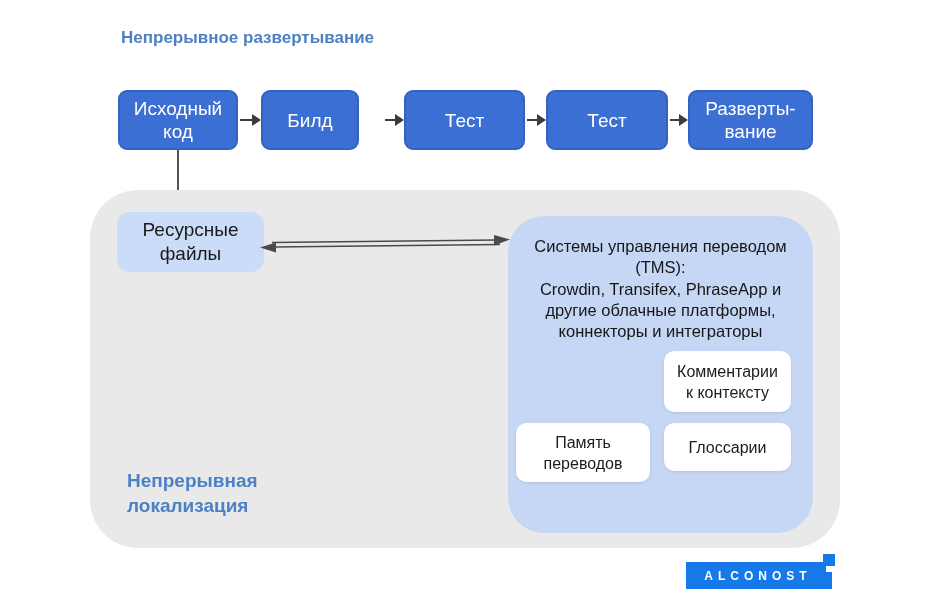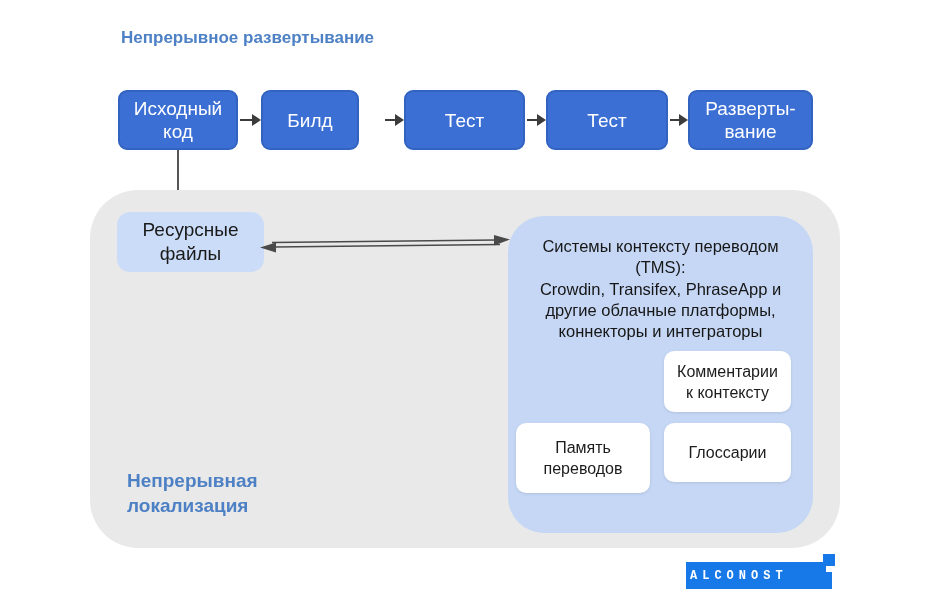--- a/index.html
+++ b/index.html
@@ -154,36 +154,36 @@
     align-items: center;
     justify-content: center;
     text-align: center;
     color: #1c1c1c;
     font-size: 16px;
     line-height: 21px;
     padding: 2px 8px;
   }
   .fb1 { left: 516px; top: 351px; width: 134px; height: 61px; }
   .fb2 { left: 664px; top: 351px; width: 127px; height: 61px; }
-  .fb3 { left: 516px; top: 423px; width: 134px; height: 70px; }
-  .fb4 { left: 664px; top: 423px; width: 127px; height: 59px; }
+  .fb3 { left: 516px; top: 423px; width: 134px; height: 59px; }
+  .fb4 { left: 664px; top: 423px; width: 127px; height: 48px; }
 
   
   .logo {
     position: absolute;
     left: 686px;
     top: 562px;
     width: 140px;
     height: 27px;
     background: #1779e8;
     display: flex;
     align-items: center;
-    justify-content: flex-start;
+    justify-content: center;
     color: #ffffff;
-    font-family: Liberation Mono, monospace;
+    font-family: Liberation Sans, sans-serif;
     font-size: 12px;
     font-weight: bold;
     letter-spacing: 5px;
     padding-left: 4px;
   }
   .logo::before {
     content: "";
     position: absolute;
     top: -8px;
     right: -9px;
@@ -237,21 +237,21 @@
   </div>
 
   <svg class="bidir-arrow" width="254" height="20" viewBox="0 0 254 20">
     <line x1="14" y1="8.5" x2="238" y2="6" stroke="#4a4a4a" stroke-width="1.6"></line>
     <polygon points="252,5.5 236,1 236,11.5" fill="#4a4a4a"></polygon>
     <line x1="16" y1="13" x2="242" y2="10.5" stroke="#4a4a4a" stroke-width="1.6"></line>
     <polygon points="2,13.5 18,8.5 18,18.5" fill="#4a4a4a"></polygon>
   </svg>
 
   <div class="tms-box">
-    <div class="tms-heading">Системы контексту переводом (TMS):</div>
+    <div class="tms-heading">Системы управления переводом (TMS):</div>
     <div class="tms-description">Crowdin, Transifex, PhraseApp и другие облачные платформы, коннекторы и интеграторы</div>
   </div>
 
   <div class="feature-box fb2">
     <span>Комментарии к контексту</span>
   </div>
   <div class="feature-box fb3">
     <span>Память переводов</span>
   </div>
   <div class="feature-box fb4">

